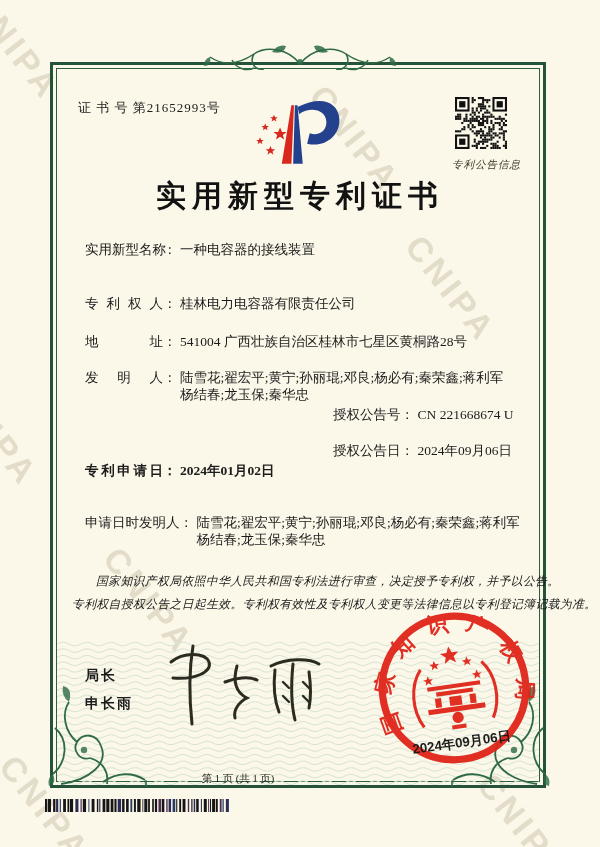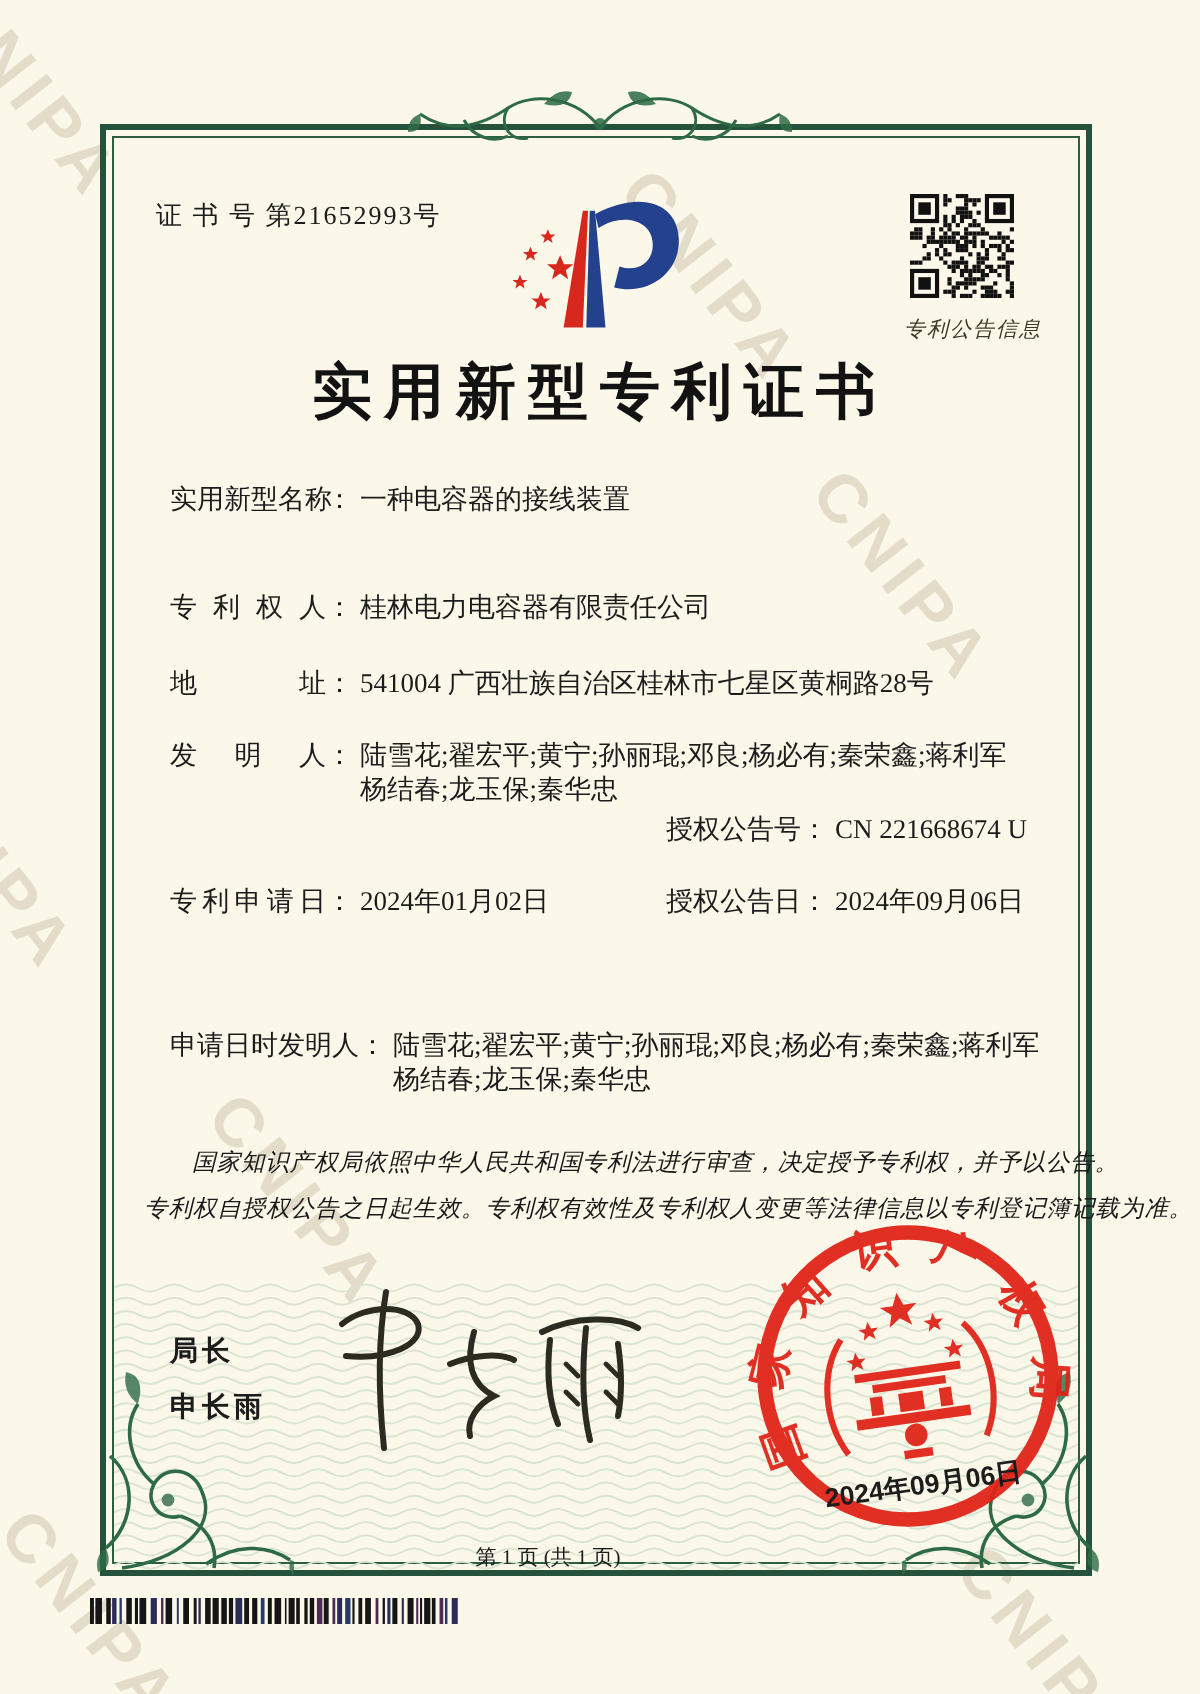--- a/index.html
+++ b/index.html
@@ -39,40 +39,40 @@
   .lbl{display:inline-block;vertical-align:top;}
   .j{width:78px;text-align:justify;text-align-last:justify;}
   .colon{display:inline-block;width:12px;margin-right:5px;vertical-align:top;}
   .val{display:inline-block;vertical-align:top;white-space:pre;}
   #r0{left:85px;top:242px;}
   #r1{left:85px;top:296px;}
   #r2{left:85px;top:334px;}
   #r3{left:85px;top:370px;}
   #r4{left:85px;top:407px;}
   #r5{left:333px;top:407px;}
-  #r6{left:85px;top:443px;}
+  #r6{left:85px;top:463px;font-weight:bold;}
   #r7{left:333px;top:443px;}
   #r8{left:85px;top:485px;}
   #r9{left:85px;top:515px;}
   
   .stmt{position:absolute;left:72px;width:470px;font-size:11.8px;color:#191919;
         font-style:italic;letter-spacing:0.4px;z-index:4;white-space:nowrap;}
   #stmt1{top:574px;padding-left:24px;}
   #stmt2{top:597px;}
   
   .sig-title{position:absolute;left:85px;top:667px;font-size:14px;font-weight:600;
       font-family:"Liberation Sans","DejaVu Sans",sans-serif;letter-spacing:2px;z-index:4;}
   .sig-name{position:absolute;left:85px;top:695px;font-size:14px;font-weight:600;
       font-family:"Liberation Sans","DejaVu Sans",sans-serif;letter-spacing:2px;z-index:4;}
   .signature{position:absolute;left:155px;top:636px;z-index:4;}
   
   .seal{position:absolute;left:372px;top:606px;z-index:5;transform:rotate(-8deg);opacity:0.94;}
   
   .footer{position:absolute;left:0;top:772px;width:476px;text-align:center;
-          font-size:10.5px;z-index:4;margin-left:36px;}
+          font-size:10.5px;z-index:4;}
   .barcode{position:absolute;left:45px;top:799px;z-index:4;}
 </style>
 </head>
 <body>
 
 <div class="page">
 
   <span class="wm" id="wm1">CNIPA</span>
   <span class="wm" id="wm2">CNIPA</span>
   <span class="wm" id="wm3">CNIPA</span>

